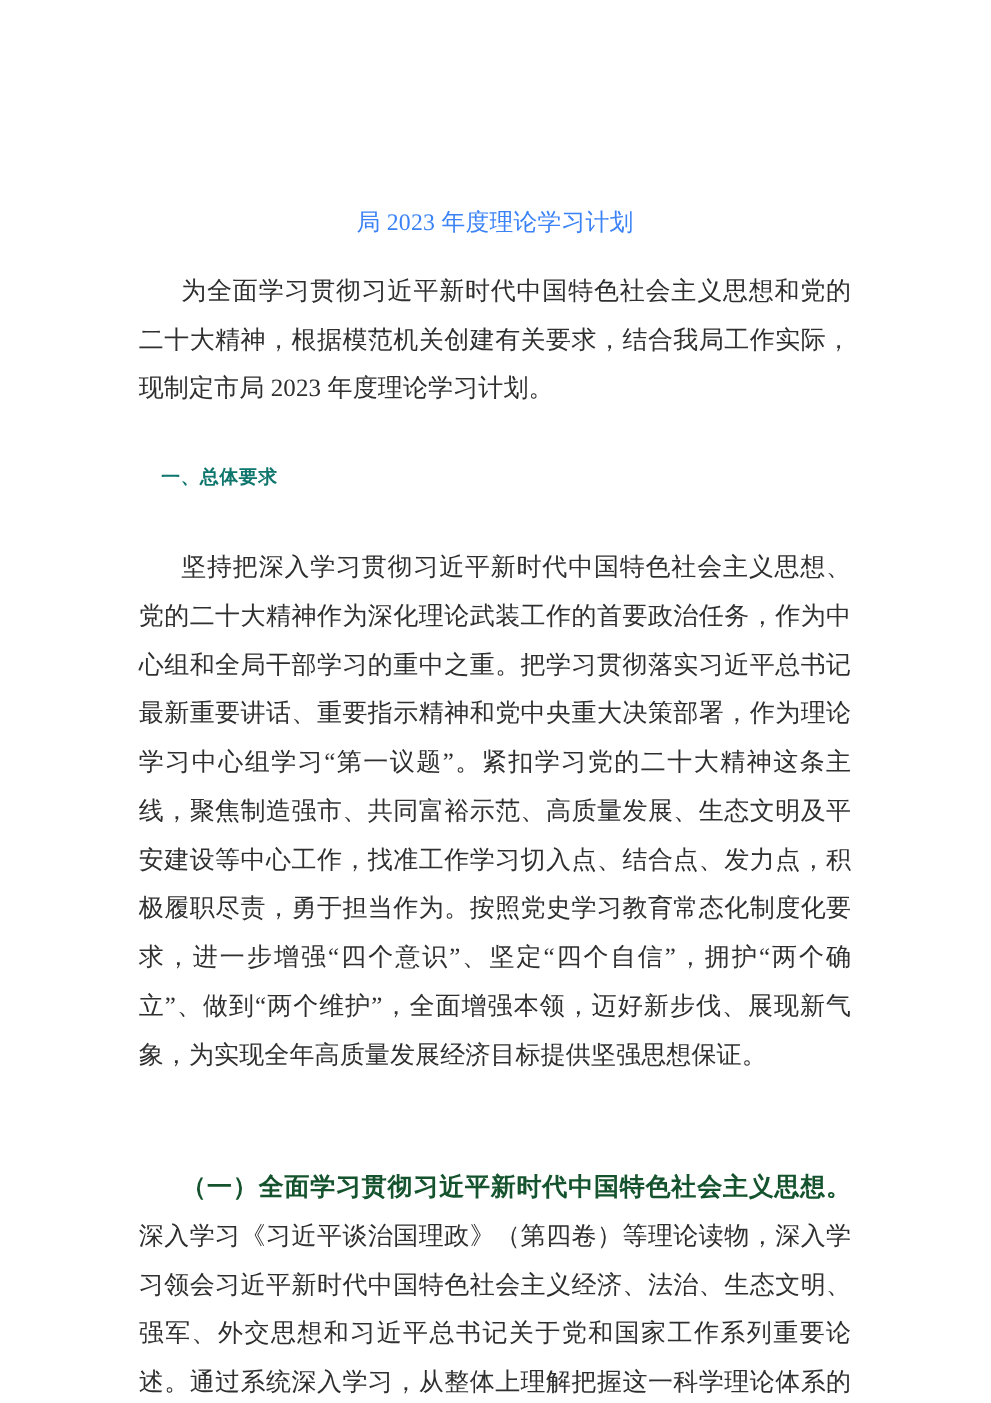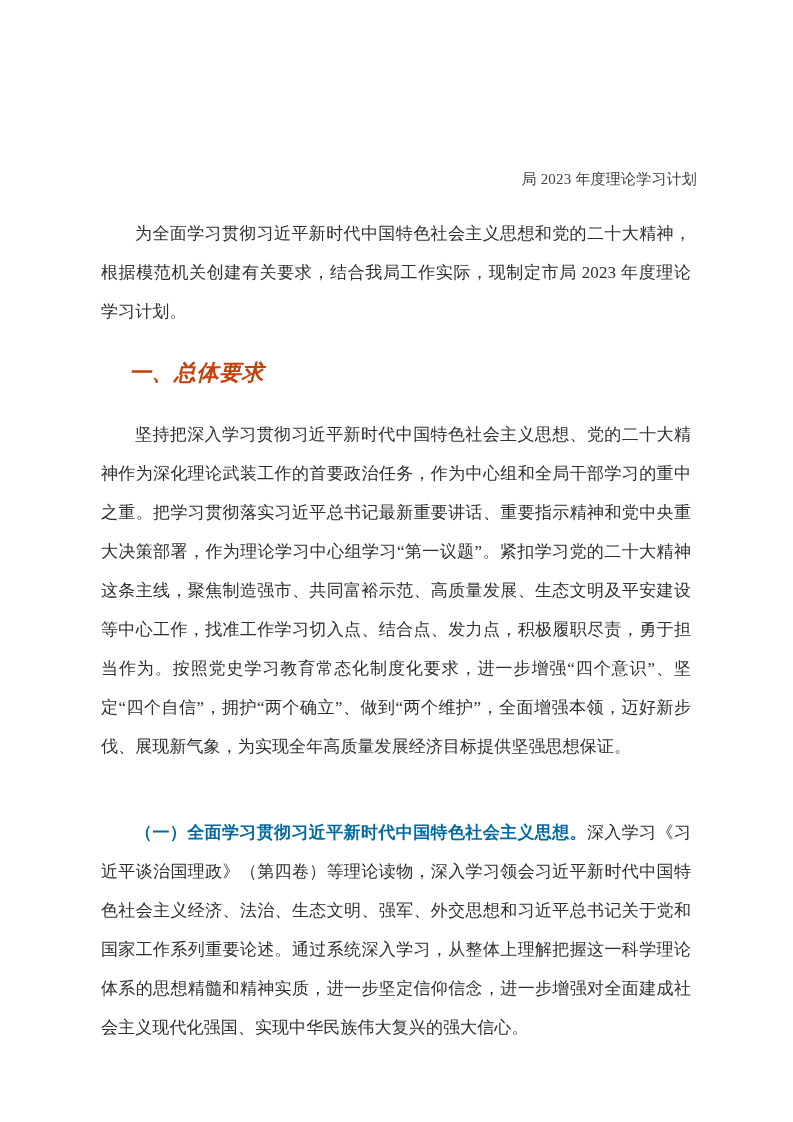--- a/index.html
+++ b/index.html
@@ -22,51 +22,50 @@
     box-sizing: border-box;
     padding: 0;
   }
   .content {
     position: absolute;
     left: 95px;
     top: 160px;
     width: 602px;
   }
   .doc-title {
-    font-size: 15px;
+    font-size: 19px;
     line-height: 38px;
-    color: #404040;
+    color: #3b82f6;
     letter-spacing: 0.2px;
     margin: 0 0 16px 0;
-    text-align: right;
+    text-align: center;
     white-space: nowrap;
   }
   .section-heading {
-    font-size: 22px;
+    font-size: 15px;
     line-height: 39px;
     font-weight: bold;
-    color: #c2410c;
+    color: #0f766e;
     text-indent: 34px;
     margin: 0;
     letter-spacing: 0.5px;
-    font-style: italic;
   }
   .para {
-    font-size: 17px;
+    font-size: 20px;
     line-height: 39px;
     color: #2f2f2f;
     text-indent: 34px;
     text-align: justify;
     text-justify: inter-ideograph;
-    margin: 6px;
+    margin: 16px;
     letter-spacing: 0.1px;
   }
   .para .b {
     font-weight: bold;
-    color: #0369a1;
+    color: #14532d;
   }
   .spacer-sm { height: 16px; }
   .spacer-md { height: 17px; }
   .spacer-lg { height: 18px; }
 </style>
 </head>
 <body>
 
 <div class="page">
   <div class="content">

